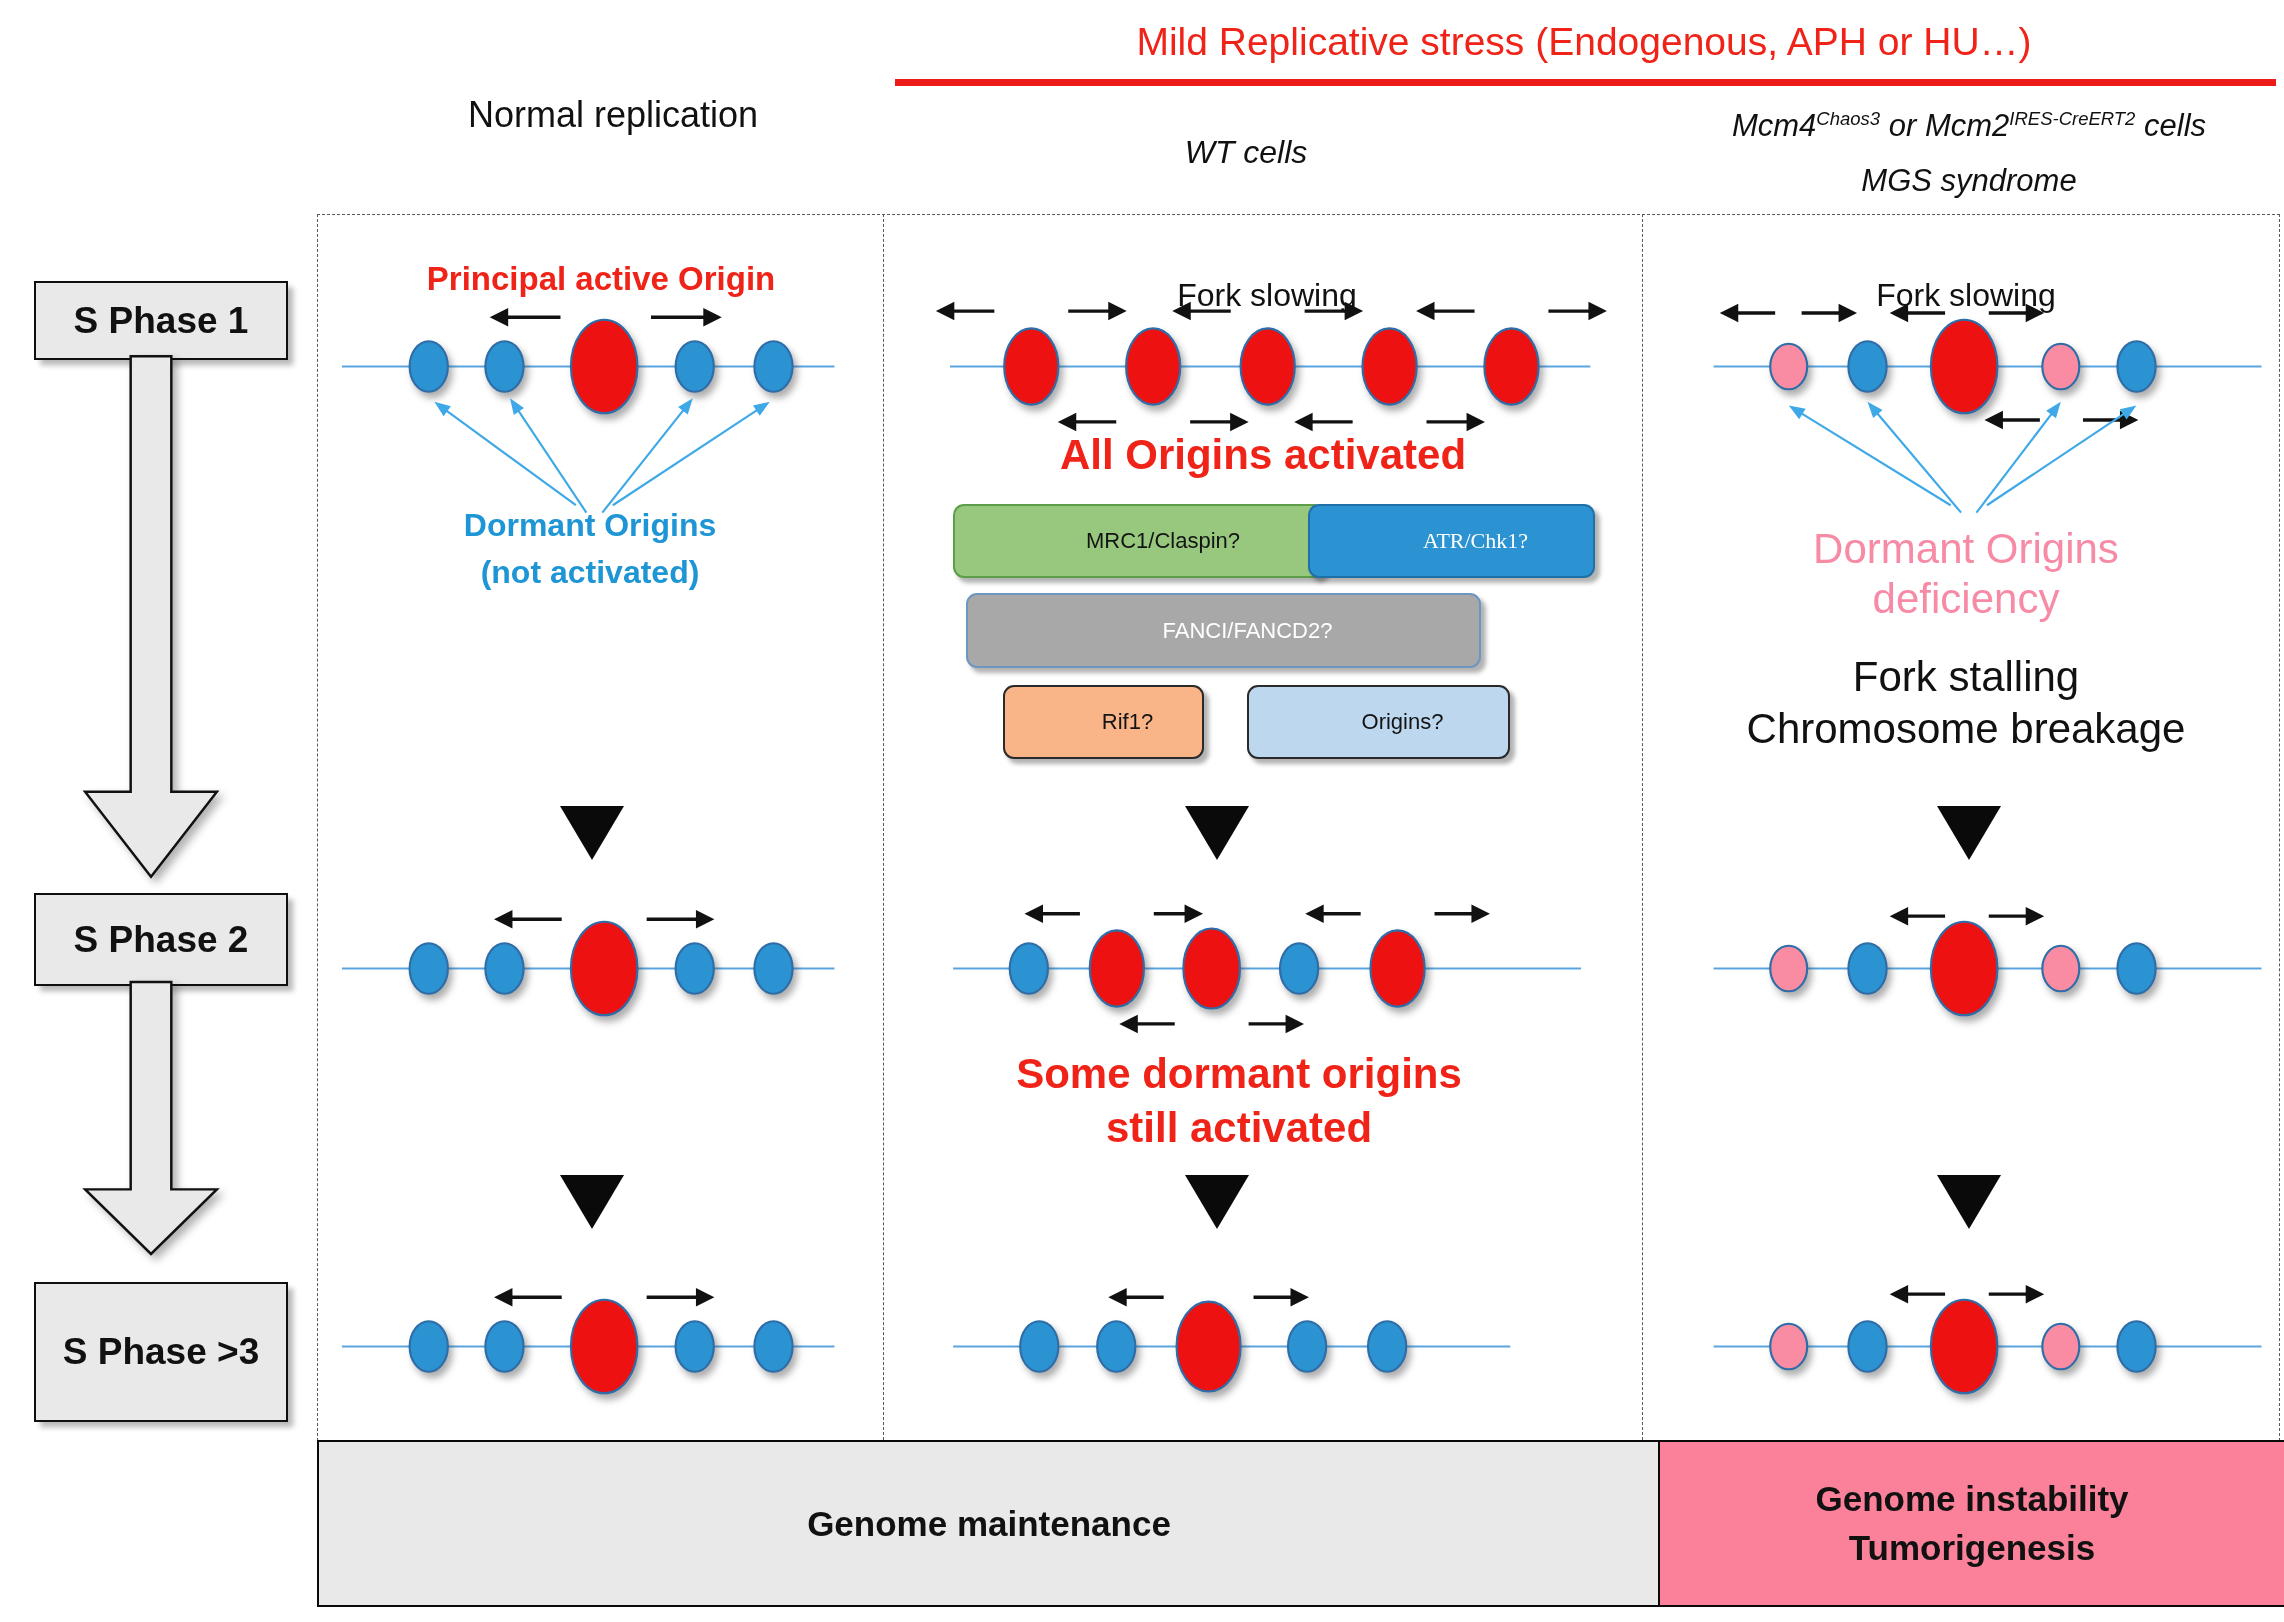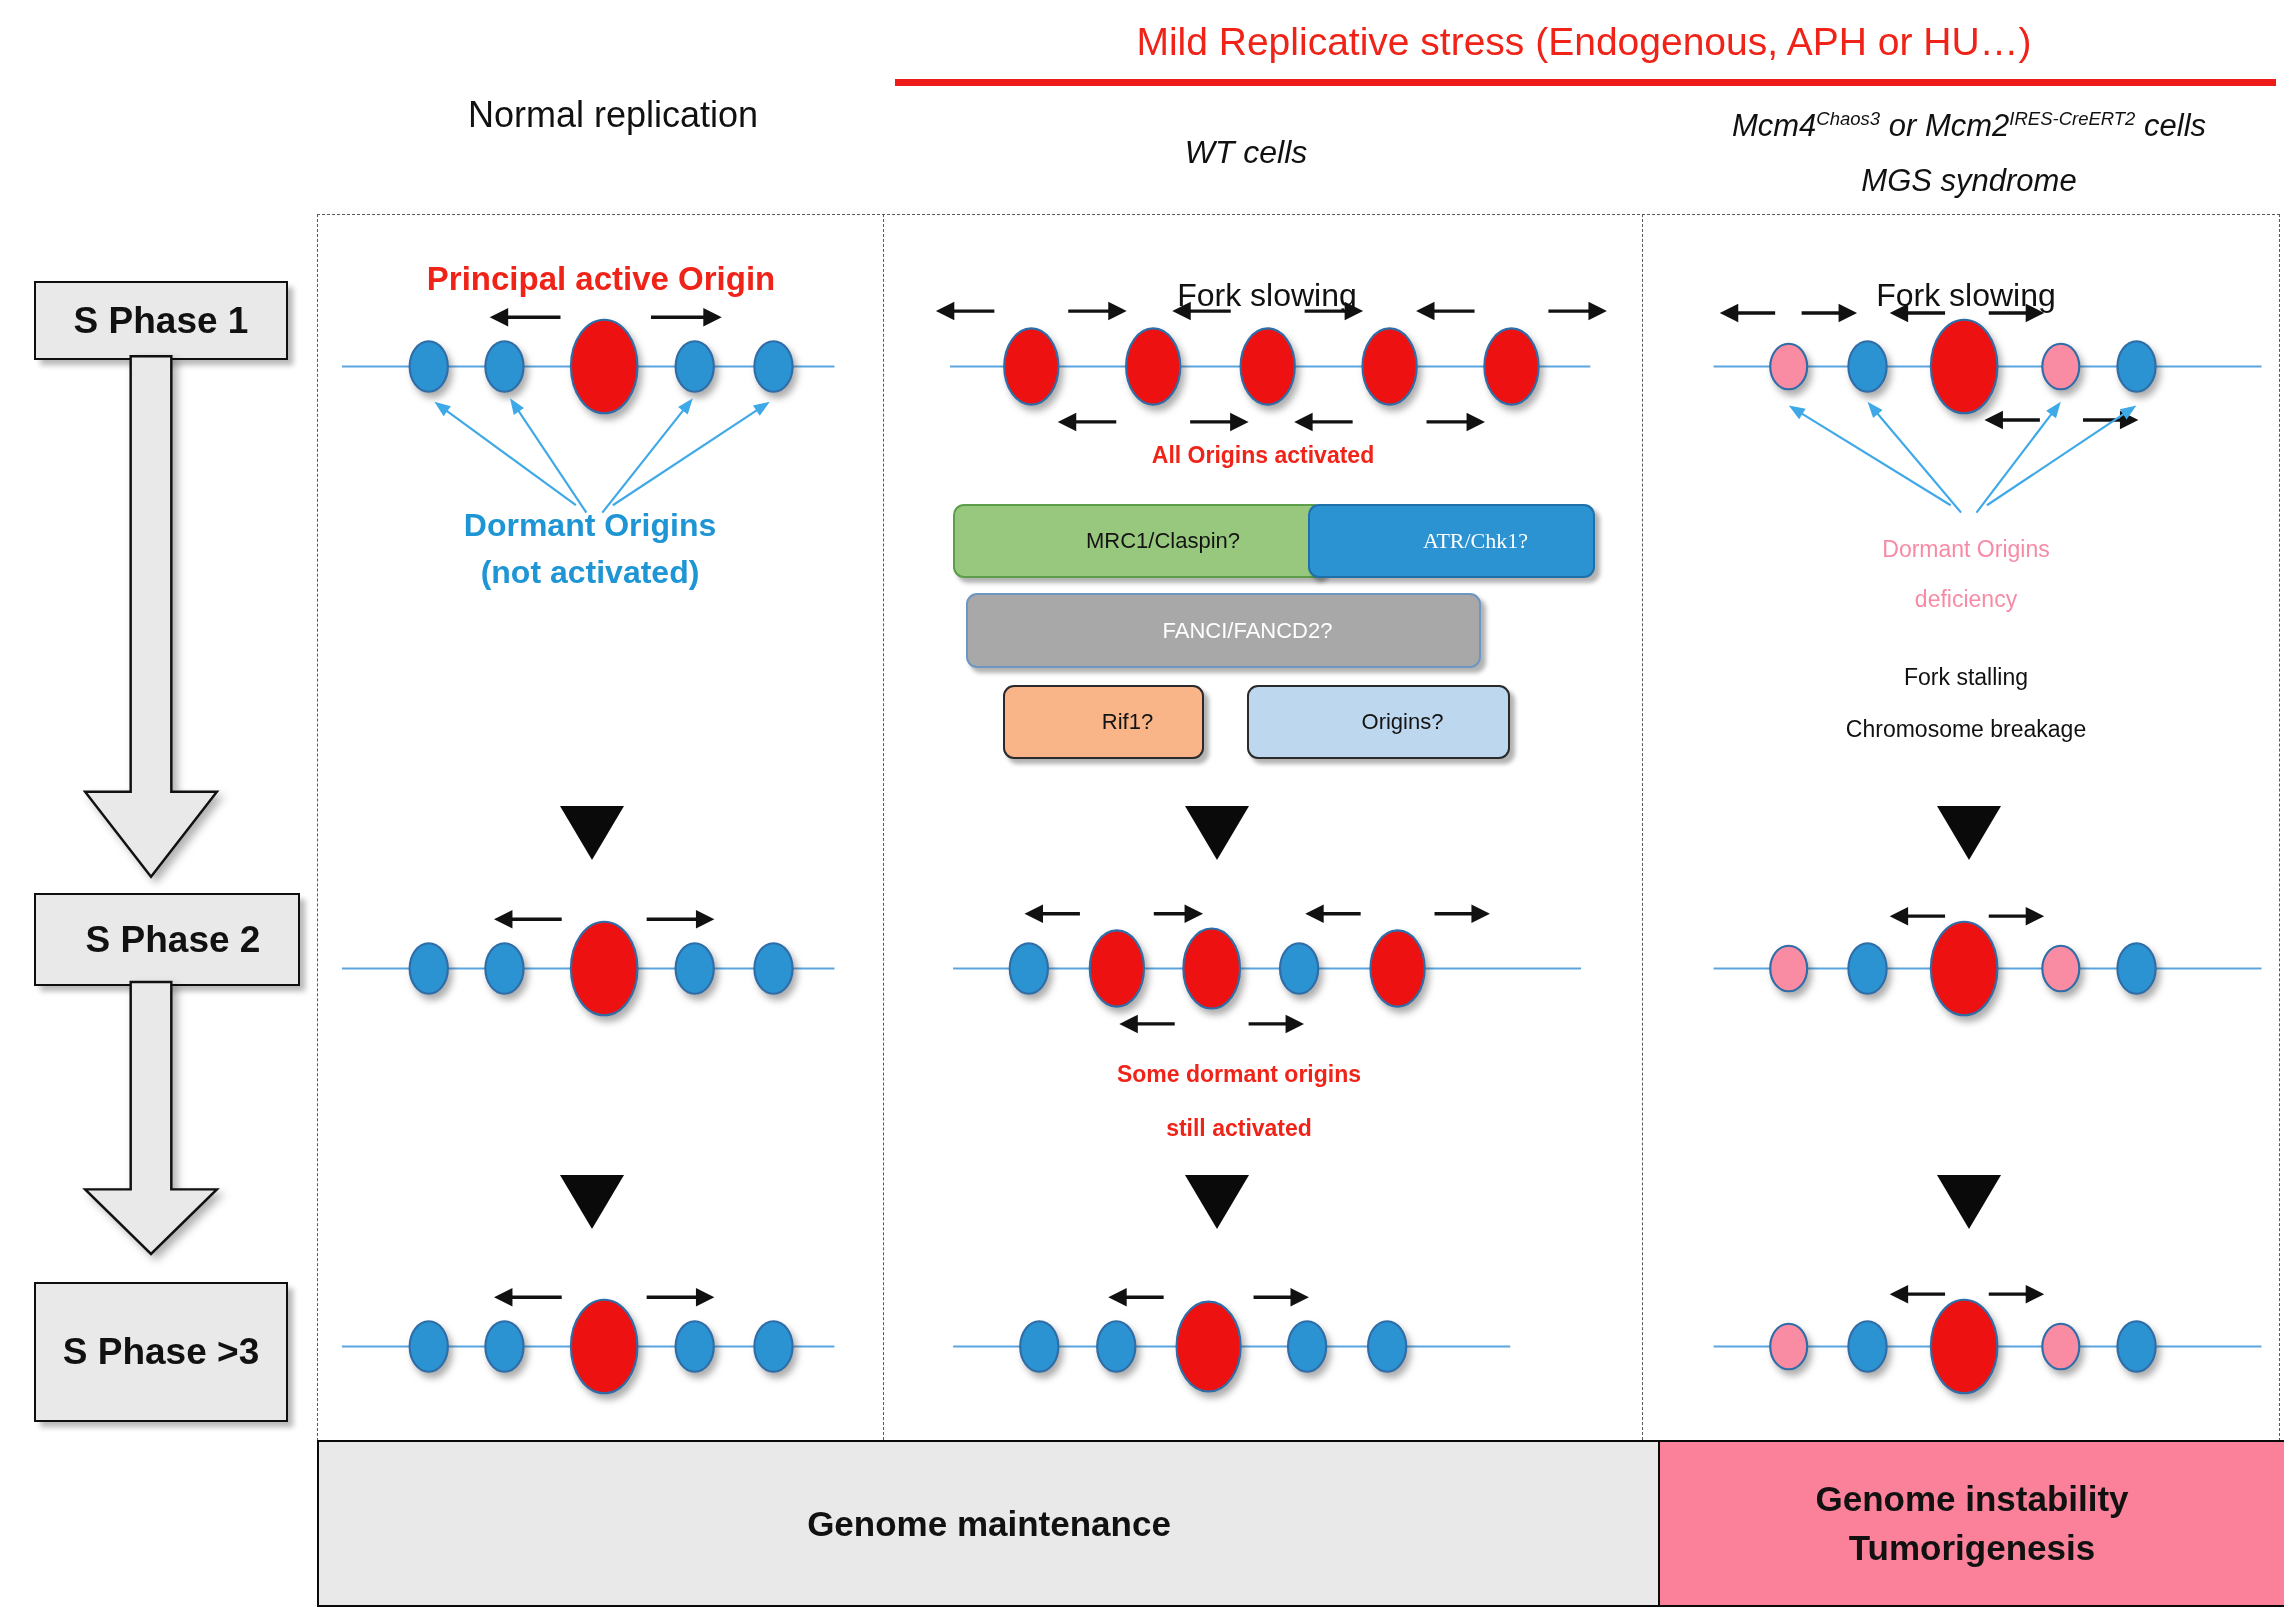--- a/index.html
+++ b/index.html
@@ -7,21 +7,21 @@
     position:relative;width:2284px;height:1623px;background:#ffffff;
     font-family:"Liberation Sans",sans-serif;overflow:hidden;color:#111;
   }
   .abs{position:absolute;}
   .ctr{transform:translate(-50%,-50%);white-space:nowrap;text-align:center;}
   .b{font-weight:normal;text-align:right;}
   .i{font-style:italic;}
   .t-red{color:var(--text-red);}
   .t-blue{color:var(--text-blue);}
   .t-pink{color:var(--text-pink);}
-  .f52{font-size:32px;} .f53{font-size:33px;} .f54{font-size:23px;} .f58{font-size:36px;} .f50{font-size:31px;} .f63{font-size:39px;}
+  .f52{font-size:32px;} .f53{font-size:33px;} .f54{font-size:42px;} .f58{font-size:36px;} .f50{font-size:31px;} .f63{font-size:39px;}
   .w600{font-weight:600;}
   sup{font-size:18.5px;vertical-align:super;line-height:0;}
   .stress-underline{background:var(--accent-red);height:6.8px;}
   .dash-box{
     border:1.8px dashed #595959;border-bottom:none;
   }
   .dash-divider{width:0;border-left:1.8px dashed #595959;}
   .phase-box{
     background:var(--bar-gray);border:2.5px solid #0f0f0f;
     display:flex;align-items:center;justify-content:center;
@@ -67,21 +67,21 @@
   <div class="abs dash-box" style="left:317px;top:214px;width:1961px;height:1226px;"></div>
   <div class="abs dash-divider" style="left:883px;top:214px;height:1226px;"></div>
   <div class="abs dash-divider" style="left:1642px;top:214px;height:1226px;"></div>
 
   <div class="abs phase-box" style="left:26px;top:281px;width:250px;height:75px;">
     <span>S Phase 1</span>
   </div>
   <svg class="abs flow-arrow" style="left:74px;top:356px;" width="154" height="521" viewBox="0 0 250 845">
     <polygon points="92,0 158,0 158,707 232,707 125,845 18,707 92,707" fill="#e9e9e9" stroke="#111" stroke-width="4"></polygon>
   </svg>
-  <div class="abs phase-box" style="left:26px;top:893px;width:250px;height:89px;padding-left:12px;">
+  <div class="abs phase-box" style="left:26px;top:893px;width:250px;height:89px;">
     <span>S Phase 2</span>
   </div>
   <svg class="abs flow-arrow" style="left:74px;top:982px;" width="154" height="272" viewBox="0 0 250 442">
     <polygon points="92,0 158,0 158,337 232,337 125,442 18,337 92,337" fill="#e9e9e9" stroke="#111" stroke-width="4"></polygon>
   </svg>
   <div class="abs phase-box" style="left:26px;top:1282px;width:250px;height:136px;">
     <span>S Phase &gt;3</span>
   </div>
 
   <div class="abs ctr w600 f53 t-red" style="left:601px;top:279px;">Principal active Origin</div>

